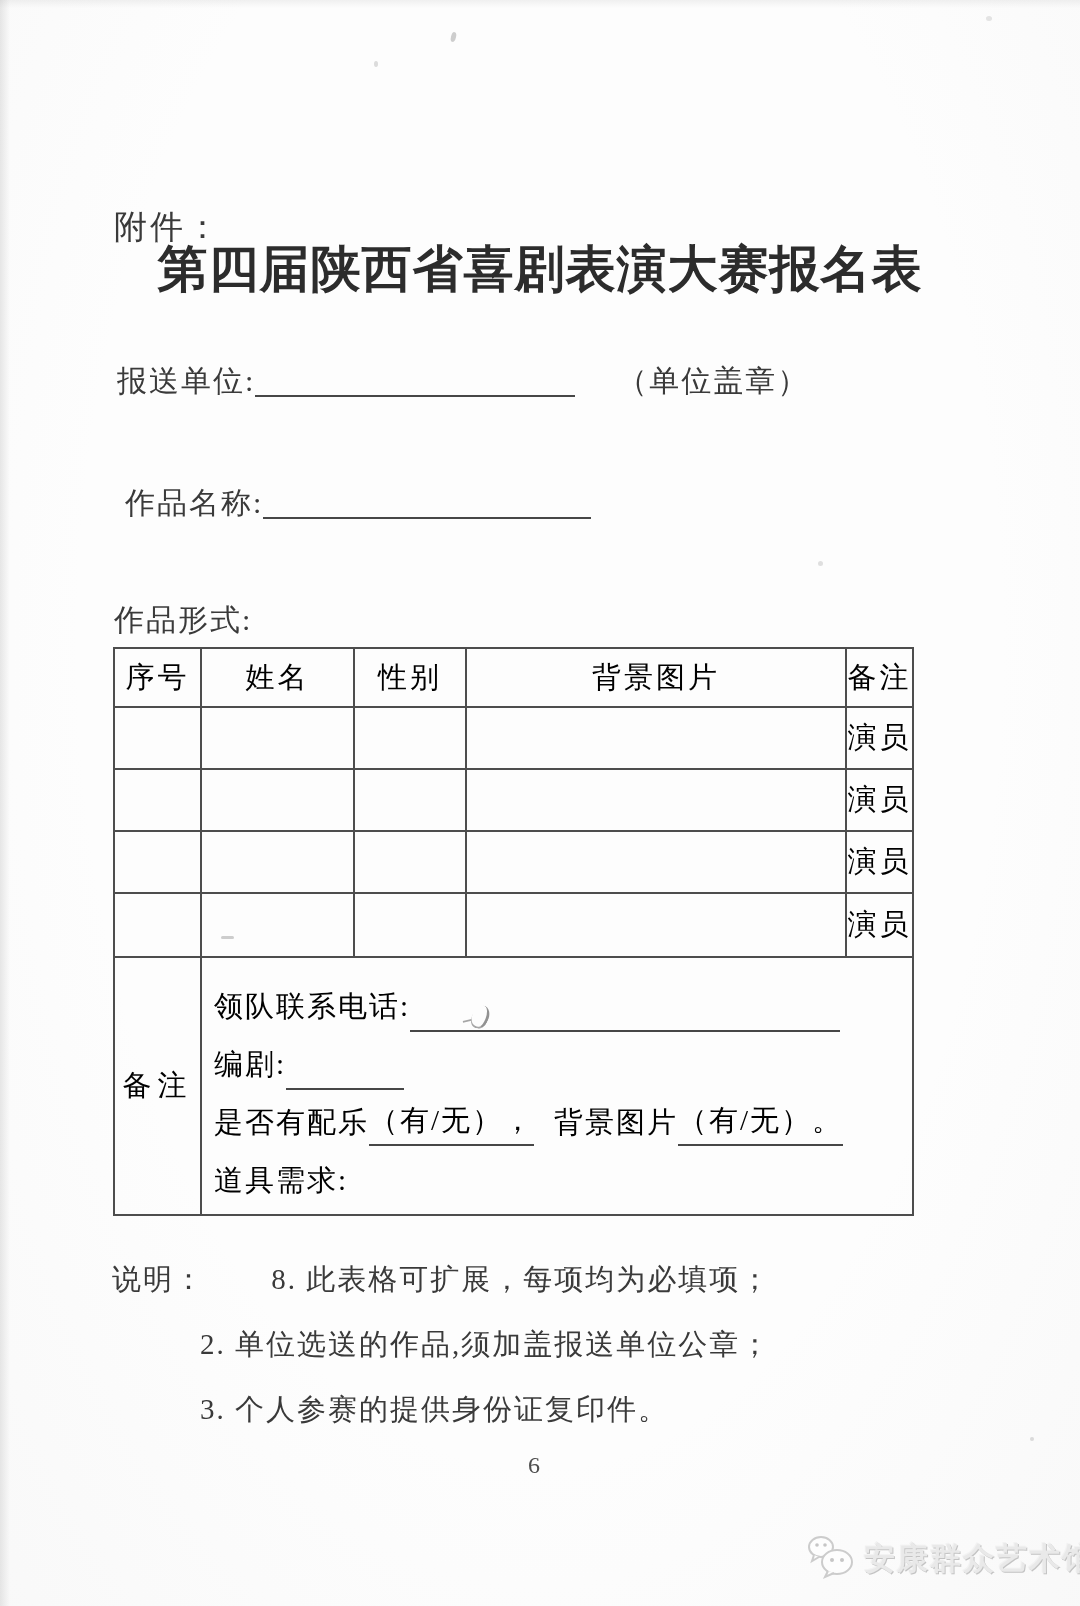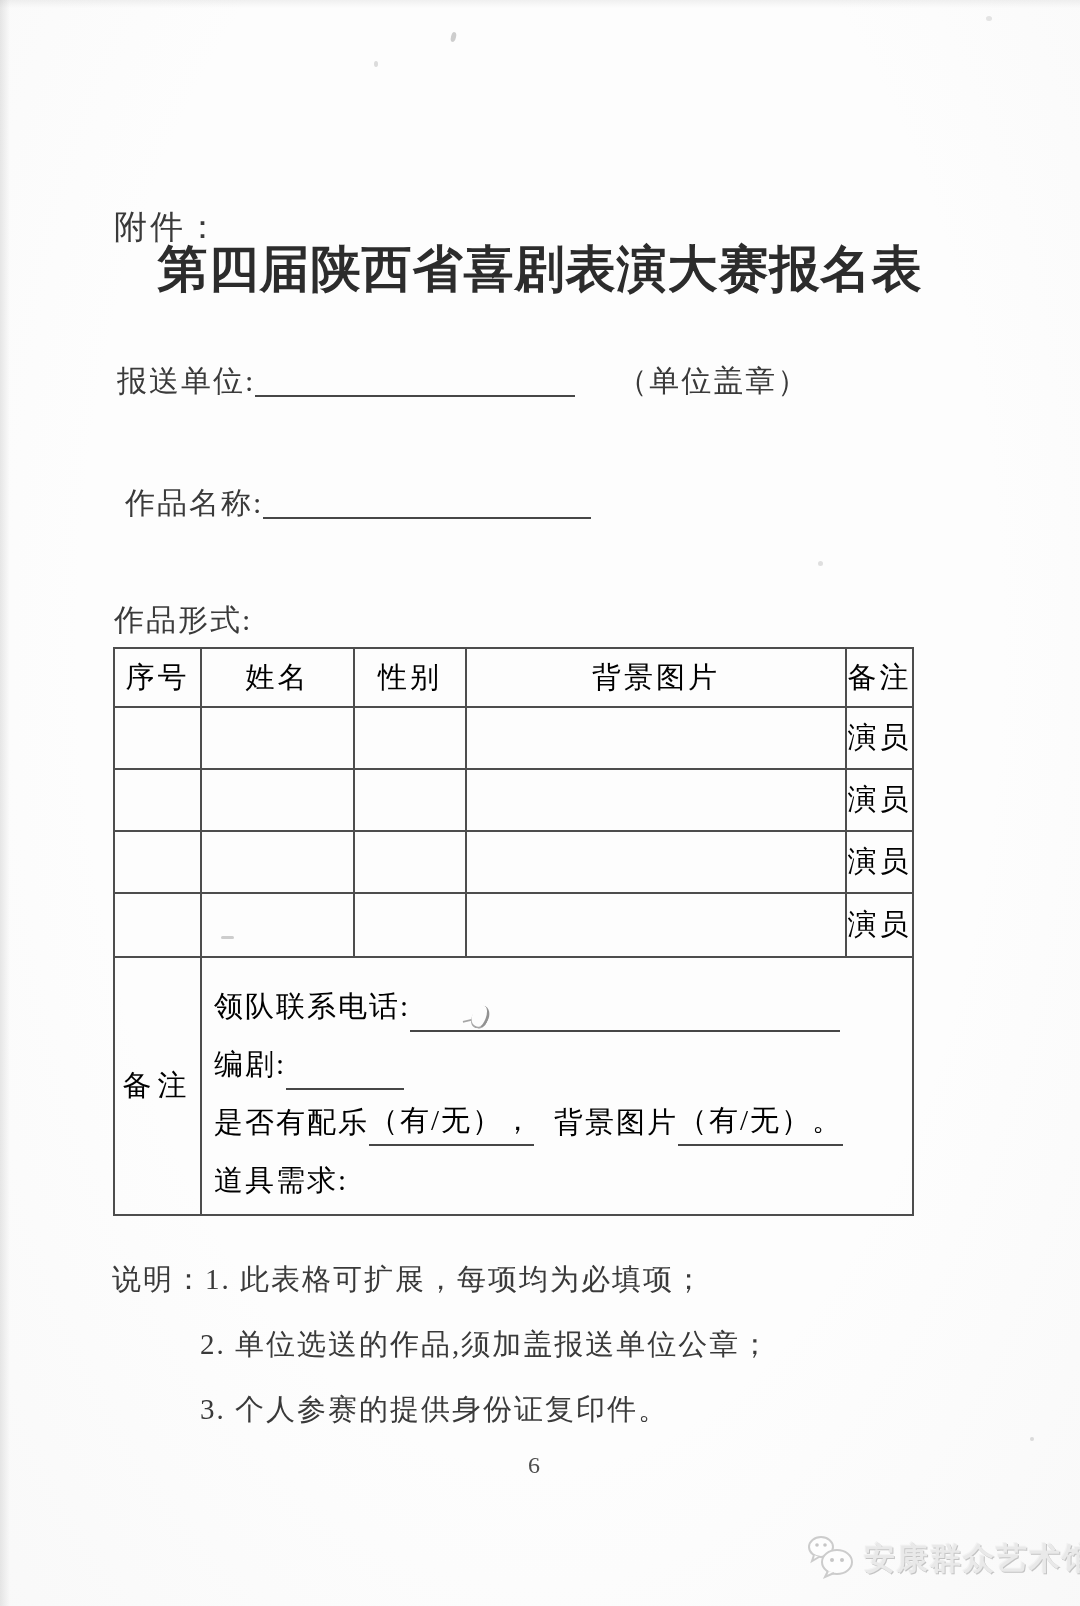--- a/index.html
+++ b/index.html
@@ -54,21 +54,21 @@
   .uline{border-bottom:2px solid #474747;padding-bottom:3px;}
   .gap-before{margin-left:20px;}
 
   .squiggle{position:absolute;left:62px;bottom:1px;width:14px;height:22px;
     border-right:3px solid #6f6f6f;border-bottom:2px solid #8a8a8a;
     border-radius:10% 70% 40% 60%;transform:rotate(14deg) skewX(-12deg);opacity:.75;}
   .squiggle::after{content:"";position:absolute;left:-6px;bottom:2px;width:8px;height:2px;
     background:#8a8a8a;transform:rotate(-30deg);}
 
   .notes{position:absolute;left:112px;top:1247px;font-size:29px;letter-spacing:2px;color:#3a3a3a;}
-  .note-line{height:65px;display:flex;align-items:center;white-space:nowrap;}
+  .note-line{height:65px;display:flex;align-items:center;white-space:nowrap;justify-content:space-between;}
   .note-line.indented{padding-left:88px;}
 
   .page-number{position:absolute;left:0;width:100%;top:1452px;text-align:center;
     font-size:24px;color:#4e4e4e;transform:translateX(-6px);}
 
   .watermark{position:absolute;left:806px;top:1534px;display:flex;align-items:center;
     white-space:nowrap;}
   .watermark-text{
     font-size:31px;letter-spacing:2px;margin-left:6px;
     color:#e9e9e9;
@@ -185,21 +185,21 @@
             <span>道具需求:</span>
           </div>
         </td>
       </tr>
     </tbody>
   </table>
 
   <div class="notes">
     <div class="note-line">
       <span>说明：</span>
-        <span>1. 此表格可扩展，每项均为必填项；</span>
+        <span>8. 此表格可扩展，每项均为必填项；</span>
     </div>
     <div class="note-line indented">
       <span>2. 单位选送的作品,须加盖报送单位公章；</span>
     </div>
     <div class="note-line indented">
       <span>3. 个人参赛的提供身份证复印件。</span>
     </div>
   </div>
 
   <div class="page-number">6</div>

